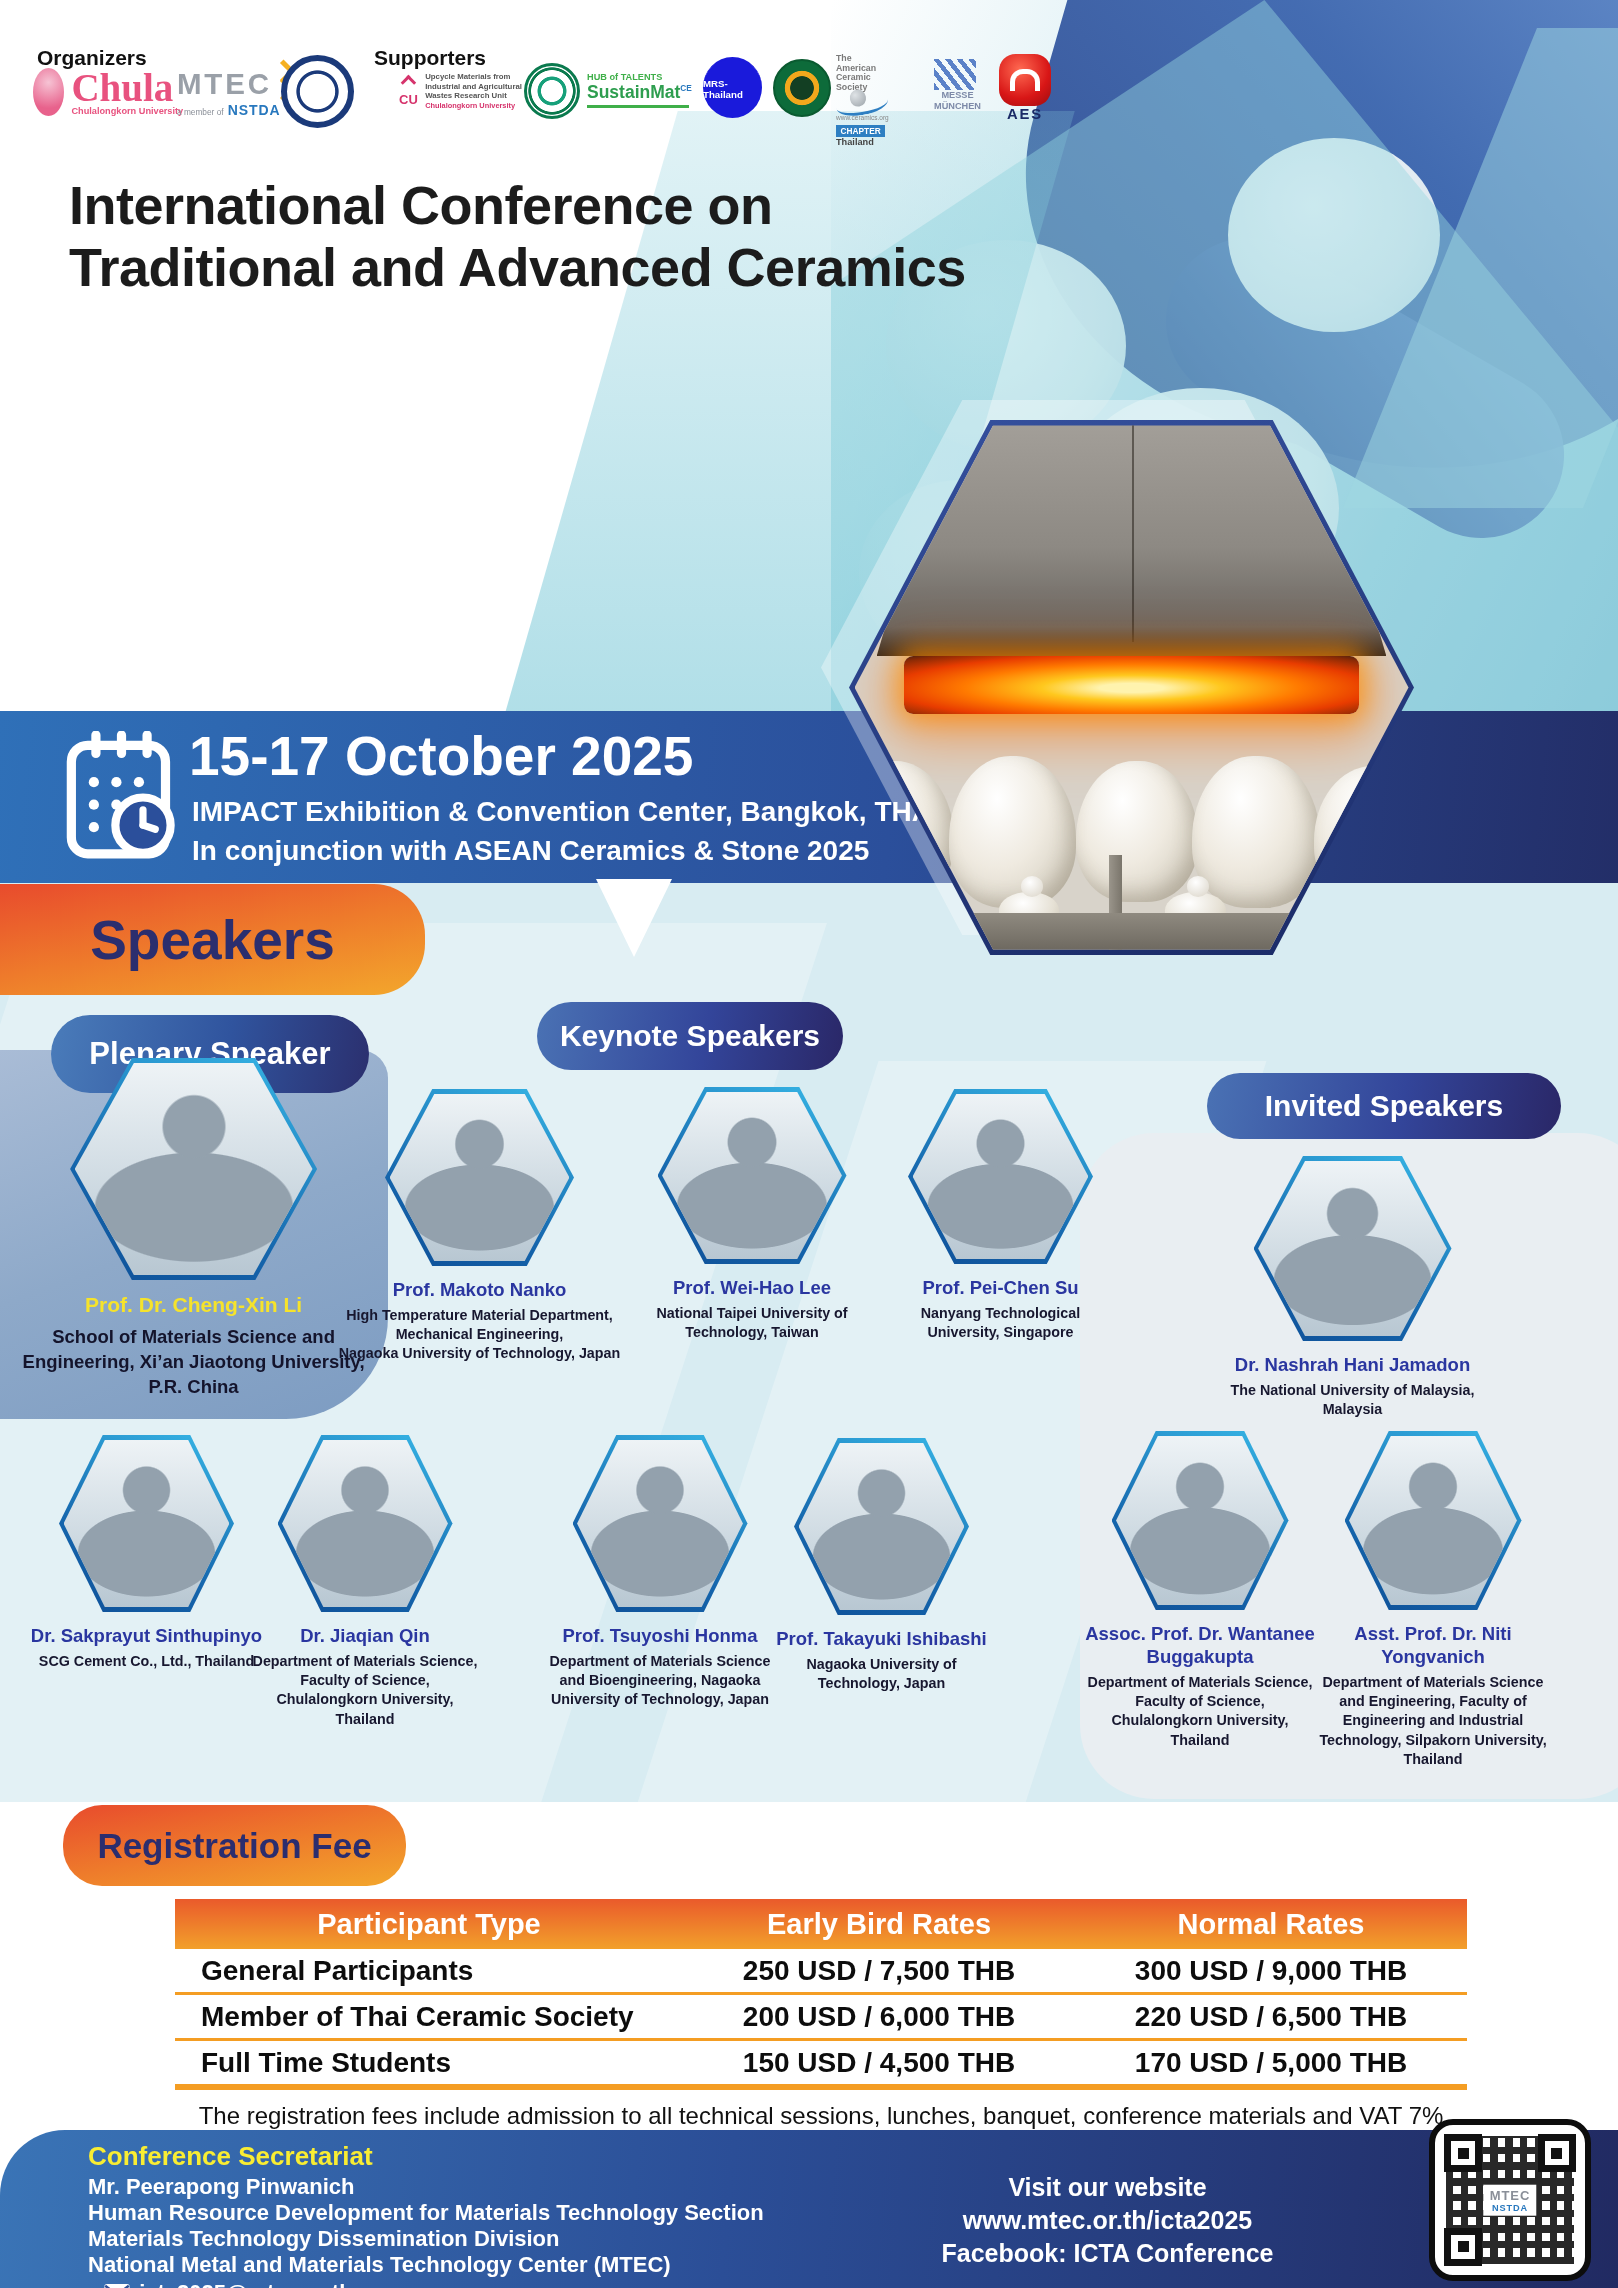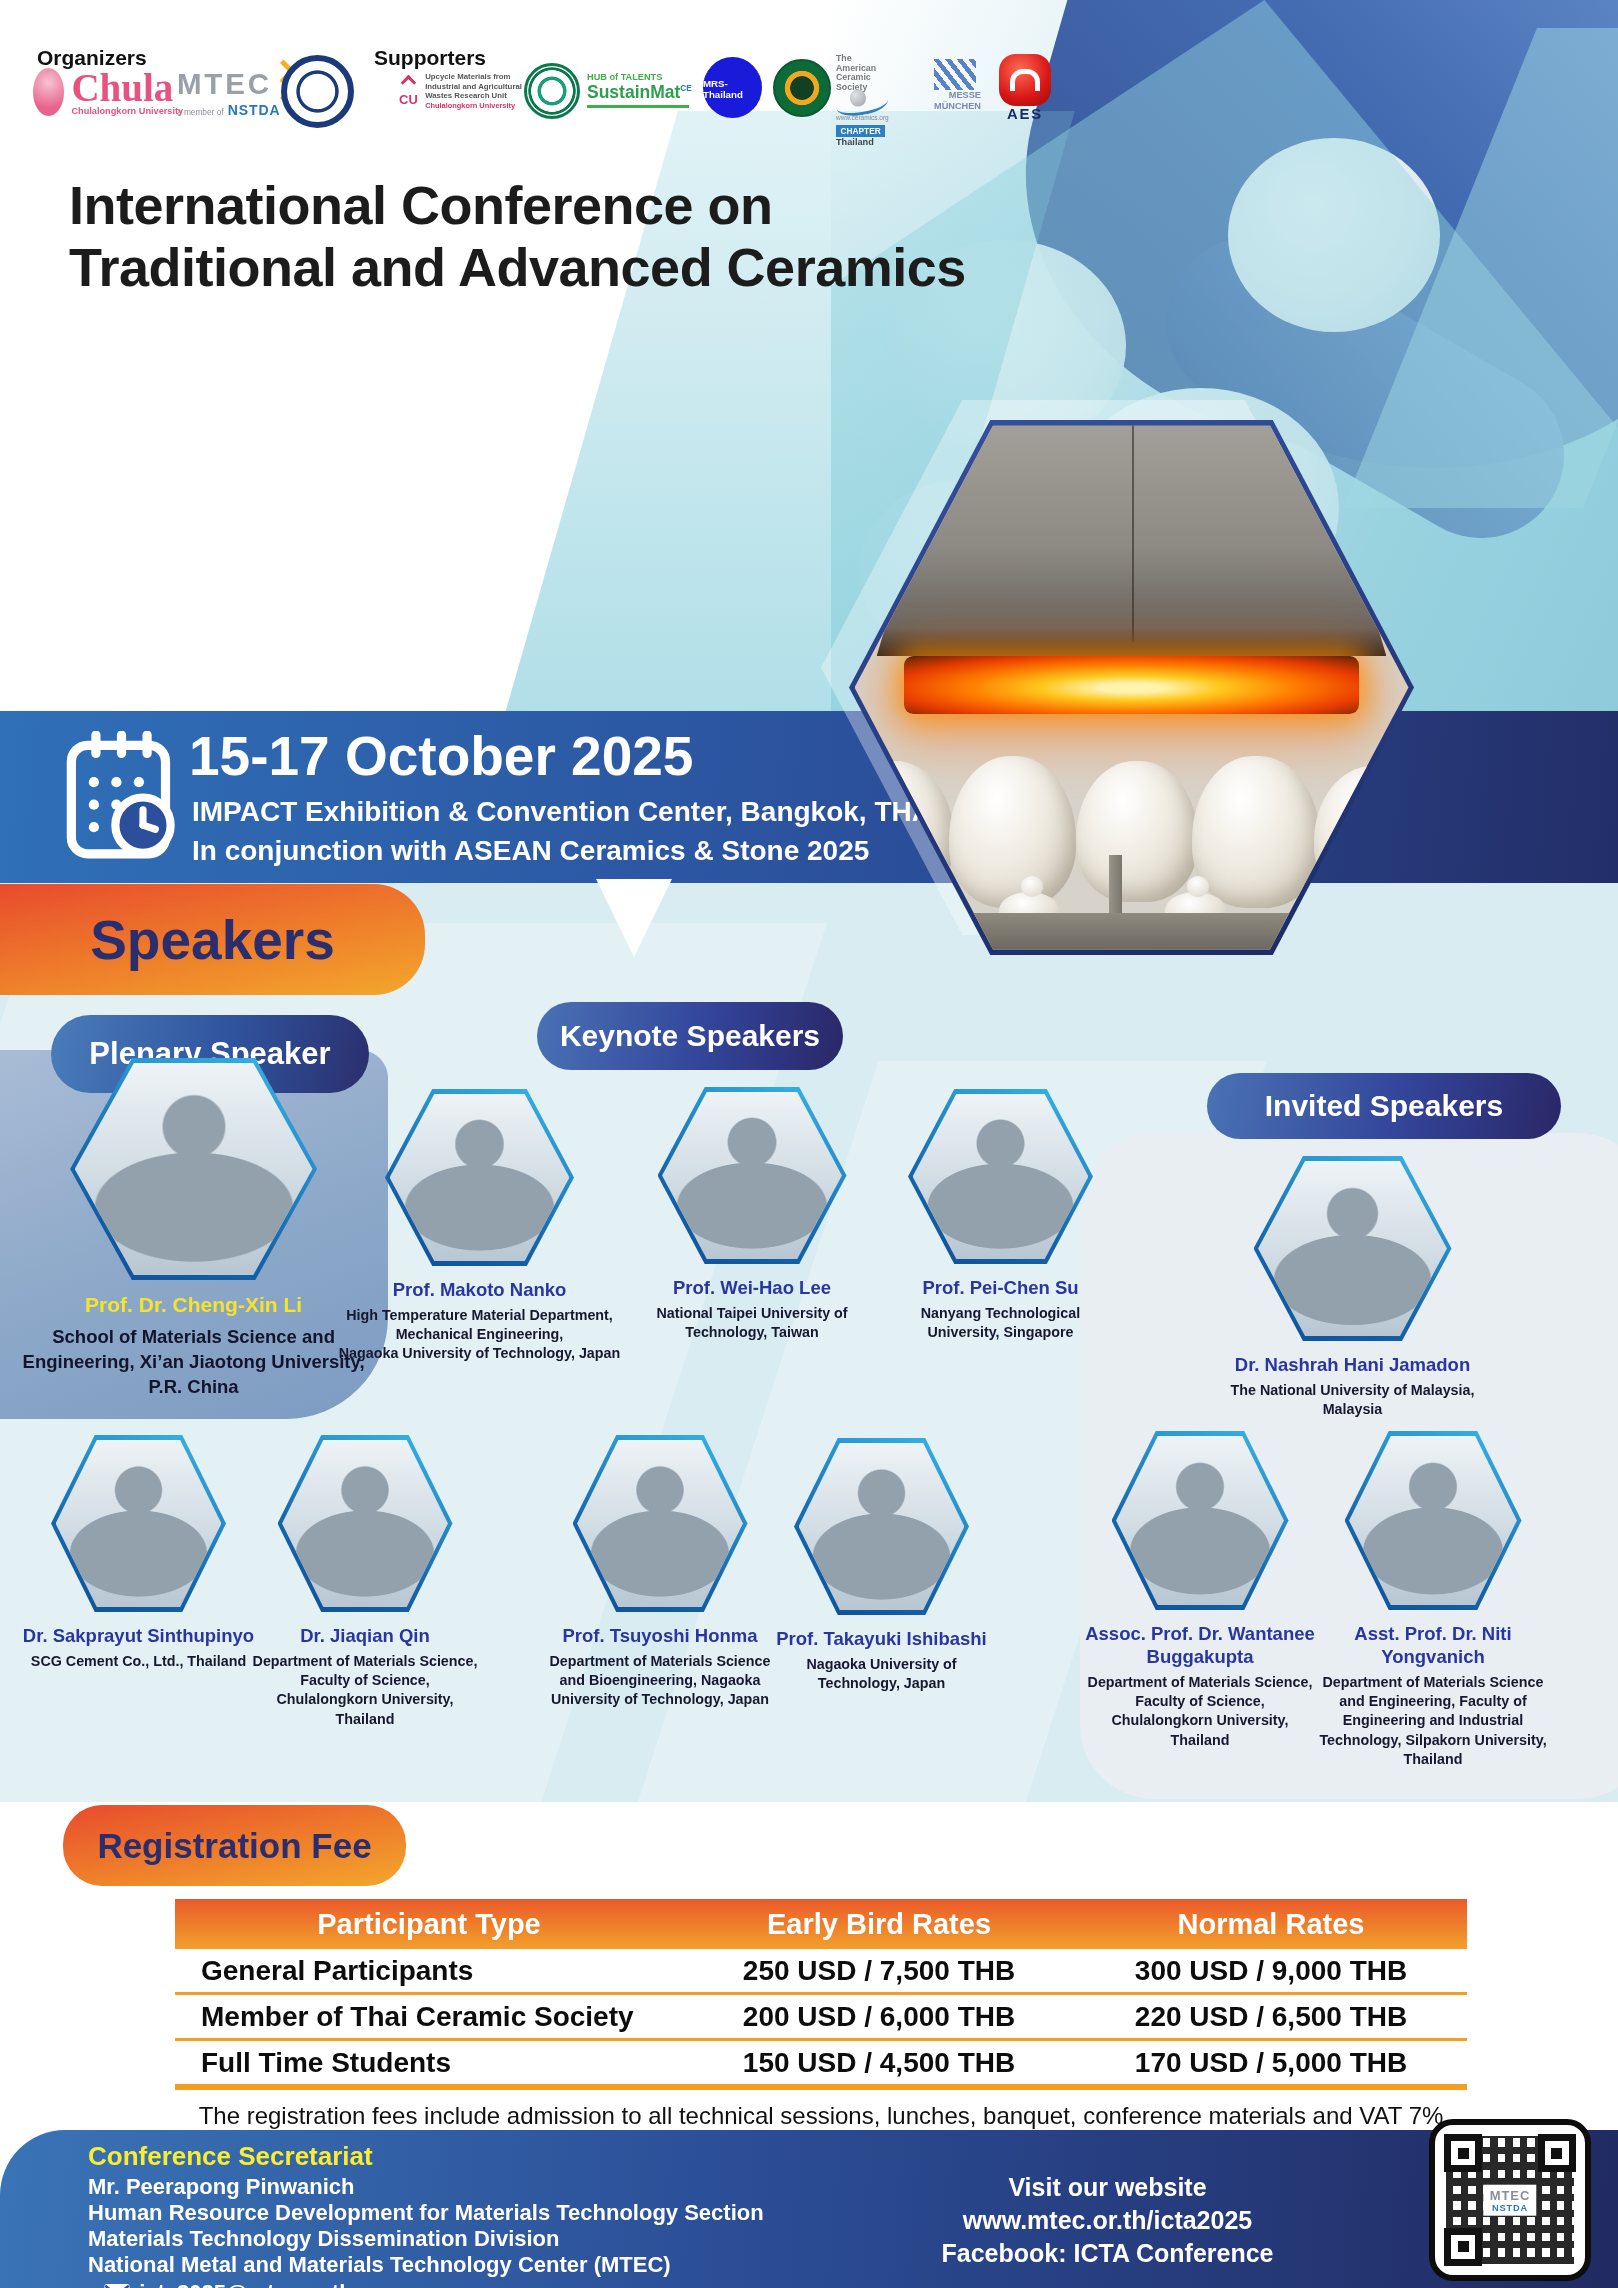--- a/index.html
+++ b/index.html
@@ -219,21 +219,21 @@
     <div class="acers-l">American</div>
     <div class="acers-l">Ceramic</div>
     <div class="acers-l">Society</div>
     <div class="swoosh">
         <i></i>
       </div>
     <div style="font-size:6.5px;color:#888;">www.ceramics.org</div>
     <div><span class="chapter">CHAPTER</span></div>
     <div class="acers-th">Thailand</div>
   </div>
-  <div class="ab" style="left:934px;top:59px;z-index:3;text-align:right;">
+  <div class="ab" style="left:934px;top:59px;z-index:3;text-align:center;">
     <div class="messe-ic"></div>
     <div class="messe-t"><span>MESSE</span><br><span>MÜNCHEN</span></div>
   </div>
   <div class="ab" style="left:999px;top:54px;z-index:3;text-align:center;">
     <div class="aes-ic">
         <div class="aes-arch"></div>
       </div>
     <div class="aes-t">AES</div>
   </div>
 
@@ -328,21 +328,21 @@
   <div class="ab invpanel"></div>
   <div class="spcard" style="left:1168px;top:1156px;width:369px;">
     <div class="hexa" style="width:198px;height:185px;">
         <div class="hexa-in avatar"></div>
       </div>
     <div class="sp-name">Dr. Nashrah Hani Jamadon</div>
     <div class="sp-aff">The National University of Malaysia,
 Malaysia</div>
   </div>
 
-  <div class="spcard" style="left:0px;top:1435px;width:277px;">
+  <div class="spcard" style="left:8px;top:1435px;width:277px;">
     <div class="hexa" style="width:175px;height:177px;">
         <div class="hexa-in avatar"></div>
       </div>
     <div class="sp-name">Dr. Sakprayut Sinthupinyo</div>
     <div class="sp-aff">SCG Cement Co., Ltd., Thailand</div>
   </div>
   <div class="spcard" style="left:245px;top:1435px;width:240px;">
     <div class="hexa" style="width:175px;height:177px;">
         <div class="hexa-in avatar"></div>
       </div>

